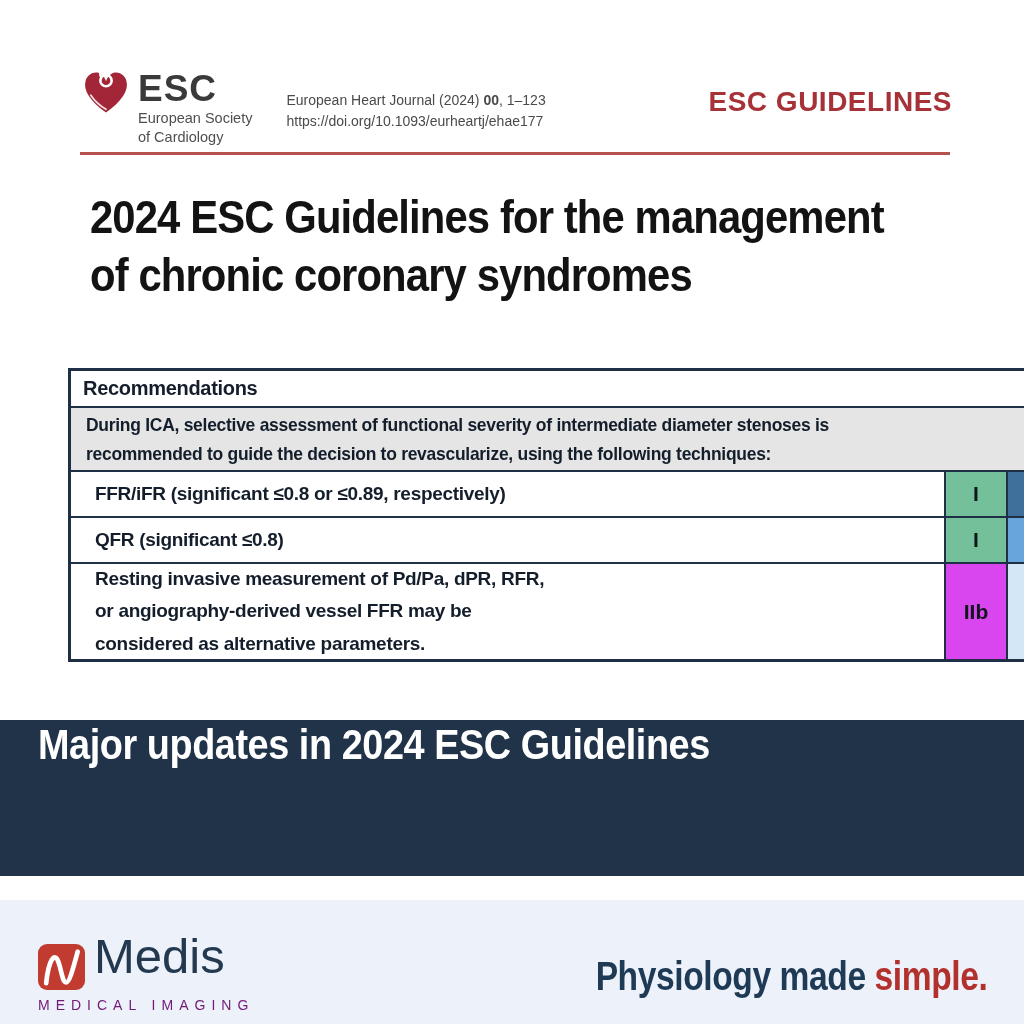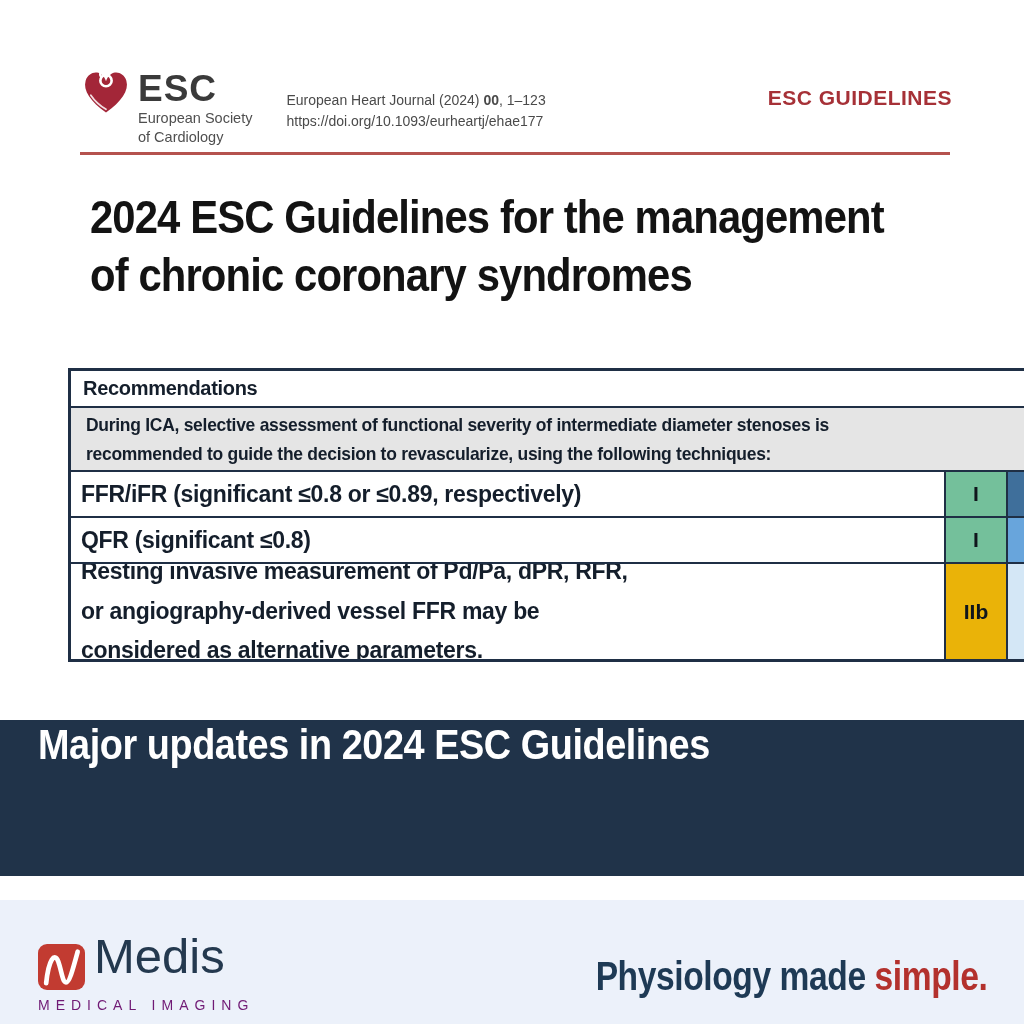--- a/index.html
+++ b/index.html
@@ -11,21 +11,21 @@
   }
 
   
   .header { position:absolute; left:80px; top:62px; width:872px; display:flex; align-items:flex-start; }
   .heart-icon { width:52px; height:52px; flex:0 0 auto; margin-top:4px; }
   .esc-block { margin-left:6px; }
   .esc-acronym { font-size:37px; font-weight:bold; color:#3A3A3A; letter-spacing:1px; line-height:1; margin-top:8px; }
   .esc-society { font-size:14.5px; color:#4F4F4F; line-height:1.12; margin-top:3px; }
   .journal { margin-left:34px; margin-top:28px; font-size:14px; color:#4A4A4A; line-height:1.5; white-space:nowrap; }
   .journal b { font-weight:bold; }
-  .badge { margin-left:auto; margin-top:24px; font-size:21px; font-weight:bold; letter-spacing:0.5px; white-space:nowrap; }
+  .badge { margin-left:auto; margin-top:24px; font-size:28px; font-weight:bold; letter-spacing:0.5px; white-space:nowrap; }
   .divider { position:absolute; left:80px; top:152px; width:870px; height:3px; }
 
   
   .title { position:absolute; left:90px; top:188px; font-size:47px; font-weight:bold;
            color:#131313; line-height:1.24; letter-spacing:-1px;
            transform:scaleX(0.89); transform-origin:left top; white-space:nowrap; }
 
   
   .rec-table { position:absolute; left:68px; top:368px; width:1004px;
                box-sizing:border-box; border:3px solid #1F2F45;
@@ -33,21 +33,21 @@
                grid-template-rows:35px 64px 46px 46px 97px; background:#fff; }
   .cell { box-sizing:border-box; display:flex; align-items:center;
           font-weight:bold; color:#141E2B; overflow:hidden; }
   .bt { border-top:2px solid #1F2F45; }
   .bl { border-left:2px solid #1F2F45; }
   .head-rec { padding:0 12px; font-size:20px; letter-spacing:-0.3px; }
   .head-mark { justify-content:center; font-size:20px; letter-spacing:-0.3px;margin-top:41px; }
   .intro { grid-column:1 / 4; padding:2px 15px; }
   .intro-lines { font-size:19px; letter-spacing:-0.3px; line-height:1.55;
                  transform:scaleX(0.92); transform-origin:left center; white-space:nowrap; }
-  .rec { padding:0 10px; font-size:23px; letter-spacing:-0.3px; white-space:nowrap; }
+  .rec { padding:0 24px; font-size:19px; letter-spacing:-0.3px; white-space:nowrap; }
   .rec-multi { line-height:1.72; }
   .mark { justify-content:center; font-size:21px; color:#10161C; }
 
   
   .banner { position:absolute; left:0; top:720px; width:1024px; height:156px;
             display:flex; }
   .banner-text { margin-left:38px; font-size:43px; font-weight:bold; color:#FFFFFF;
                  letter-spacing:-0.5px; transform:scaleX(0.88);
                  transform-origin:left center; white-space:nowrap; }
 
@@ -118,21 +118,21 @@
     <div class="cell mark bt bl" style="background: rgb(116, 192, 155);">I</div>
     <div class="cell mark bt bl" style="background: rgb(104, 165, 220);">B</div>
 
     <div class="cell rec bt">
       <div class="rec-multi">
         <div>Resting invasive measurement of Pd/Pa, dPR, RFR,</div>
         <div>or angiography-derived vessel FFR may be</div>
         <div>considered as alternative parameters.</div>
       </div>
     </div>
-    <div class="cell mark bt bl" style="background: #eab308;">IIb</div>
+    <div class="cell mark bt bl" style="background: #d946ef;">IIb</div>
     <div class="cell mark bt bl" style="background: rgb(212, 231, 246);">C</div>
   </div>
 
   <div class="banner" style="background: rgb(32, 51, 73);">
     <div class="banner-text">Major updates in 2024 ESC Guidelines</div>
   </div>
 
   <div class="footer" style="background: rgb(236, 241, 250);">
     <div class="medis">
       <div class="medis-row">

